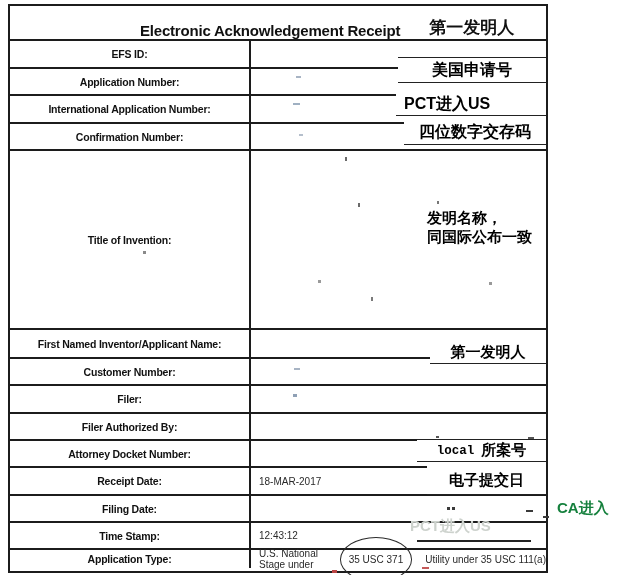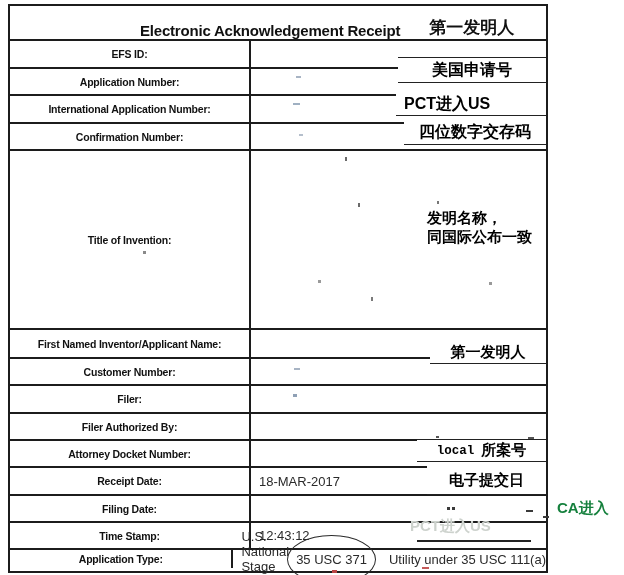--- a/index.html
+++ b/index.html
@@ -19,21 +19,21 @@
   .hdr-en { font-weight:bold; font-size:15px; color:#111; letter-spacing:-0.2px; white-space:nowrap; }
   .hdr-zh { font-weight:bold; font-size:17px; color:#111; margin-left:9px; white-space:nowrap; }
   .row { display:flex; border-top:2px solid #1c1c1c; box-sizing:border-box; }
   .label-cell {
     width:241px; box-sizing:border-box; border-right:2px solid #1c1c1c;
     display:flex; align-items:center; justify-content:center; text-align:center;
     font-weight:bold; font-size:10.5px; letter-spacing:-0.2px; color:#111;
   }
   .value-cell {
     flex:1; display:flex; align-items:center; padding-left:8px;
-    font-size:13px; color:#2a2a2a; position:relative;
+    font-size:10px; color:#2a2a2a; position:relative;
   }
   .circled {
     display:inline-block; border:1.4px solid #2a2a2a; border-radius:50%;
     padding:16px 8px; margin-left:-2px; white-space:nowrap;
   }
   .val-right { margin-left:13px; white-space:nowrap; }
   .anno {
     position:absolute; background:#fff; box-sizing:border-box;
     display:flex; align-items:center; justify-content:center;
     font-weight:bold; color:#000; z-index:5; white-space:nowrap;

